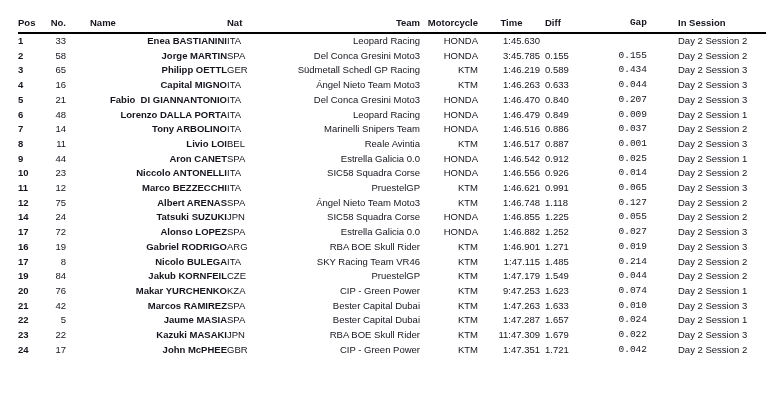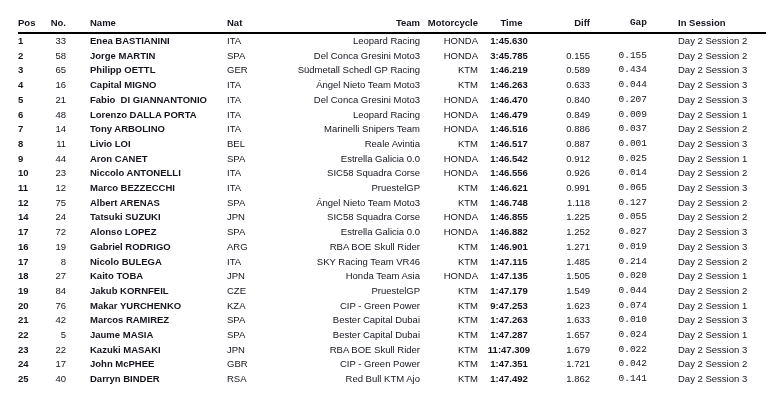--- a/index.html
+++ b/index.html
@@ -39,28 +39,28 @@
     vertical-align: middle;
   }
   
   .c-pos     { width: 24px;  text-align: left;  padding-right: 4px; }
   .c-no      { width: 28px;  text-align: right;  padding-right: 4px; }
   .c-name    { width: 157px; text-align: left;   padding-left: 20px; }
   .c-nat     { width: 39px;  text-align: left; }
   .c-team    { width: 154px; text-align: right; }
   .c-moto    { width: 58px;  text-align: right; }
   .c-time    { width: 67px;  text-align: right;  padding-right: 5px; }
-  .c-diff    { width: 57px;  text-align: right;  padding-right: 12px; }
+  .c-diff    { width: 57px;  text-align: left;  padding-right: 12px; }
   .c-gap     { width: 57px;  text-align: right;  padding-right: 12px; font-family: Liberation Mono, monospace; }
   .c-session { width: 107px; text-align: left;   padding-left: 19px; }
   th.c-time  { text-align: center; padding-right: 0; }
   
   td.c-pos  { font-weight: bold; }
-  td.c-name { font-weight: bold; white-space: pre; }
-  td.c-time { font-weight: bold; text-align: center; }
+  td.c-name { font-weight: bold; white-space: pre; text-align: right; }
+  td.c-time { font-weight: normal; }
 </style>
 </head>
 <body>
 
 <div class="sheet">
   <table class="results">
     <thead>
       <tr>
         <th class="c-pos">Pos</th>
         <th class="c-no">No.</th>
@@ -261,32 +261,20 @@
     <td class="c-name">Nicolo BULEGA</td>
     <td class="c-nat">ITA</td>
     <td class="c-team">SKY Racing Team VR46</td>
     <td class="c-moto">KTM</td>
     <td class="c-time">1:47.115</td>
     <td class="c-diff">1.485</td>
     <td class="c-gap">0.214</td>
     <td class="c-session">Day 2 Session 2</td>
   </tr>
         <tr>
-    <td class="c-pos">18</td>
-    <td class="c-no">27</td>
-    <td class="c-name">Kaito TOBA</td>
-    <td class="c-nat">JPN</td>
-    <td class="c-team">Honda Team Asia</td>
-    <td class="c-moto">HONDA</td>
-    <td class="c-time">1:47.135</td>
-    <td class="c-diff">1.505</td>
-    <td class="c-gap">0.020</td>
-    <td class="c-session">Day 2 Session 1</td>
-  </tr>
-        <tr>
     <td class="c-pos">19</td>
     <td class="c-no">84</td>
     <td class="c-name">Jakub KORNFEIL</td>
     <td class="c-nat">CZE</td>
     <td class="c-team">PruestelGP</td>
     <td class="c-moto">KTM</td>
     <td class="c-time">1:47.179</td>
     <td class="c-diff">1.549</td>
     <td class="c-gap">0.044</td>
     <td class="c-session">Day 2 Session 2</td>
@@ -344,27 +332,15 @@
     <td class="c-no">17</td>
     <td class="c-name">John McPHEE</td>
     <td class="c-nat">GBR</td>
     <td class="c-team">CIP - Green Power</td>
     <td class="c-moto">KTM</td>
     <td class="c-time">1:47.351</td>
     <td class="c-diff">1.721</td>
     <td class="c-gap">0.042</td>
     <td class="c-session">Day 2 Session 2</td>
   </tr>
-        <tr>
-    <td class="c-pos">25</td>
-    <td class="c-no">40</td>
-    <td class="c-name">Darryn BINDER</td>
-    <td class="c-nat">RSA</td>
-    <td class="c-team">Red Bull KTM Ajo</td>
-    <td class="c-moto">KTM</td>
-    <td class="c-time">1:47.492</td>
-    <td class="c-diff">1.862</td>
-    <td class="c-gap">0.141</td>
-    <td class="c-session">Day 2 Session 3</td>
-  </tr>
       </tbody>
   </table>
 </div>
 
 </body></html>

